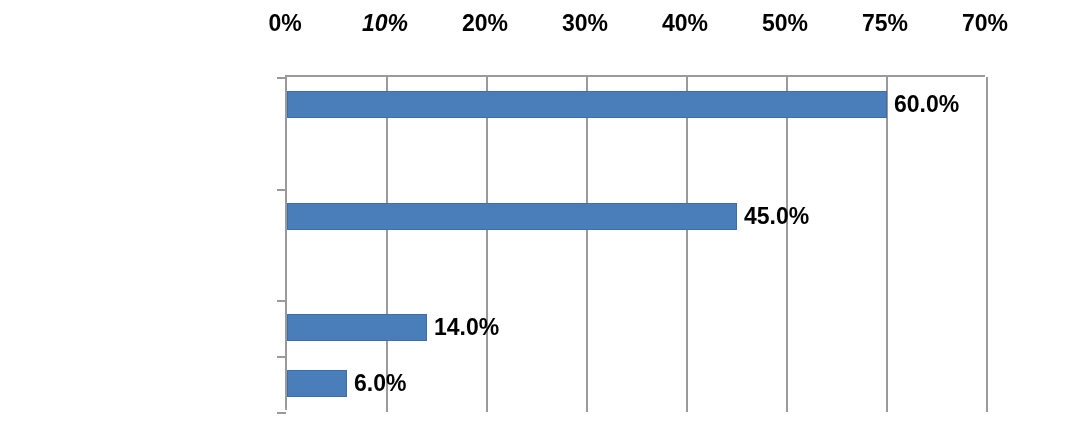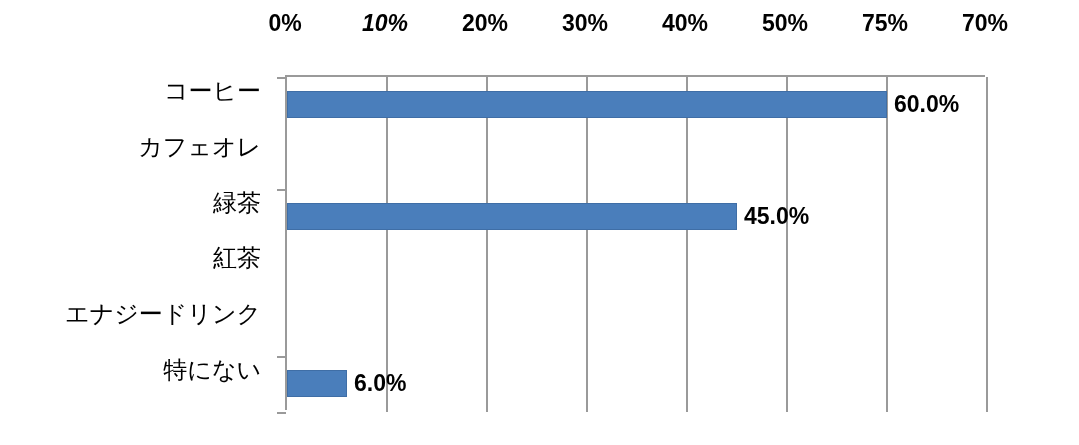--- a/index.html
+++ b/index.html
@@ -130,47 +130,44 @@
       <div class="x-tick-label" style="left: 285px;">0%</div>
       <div class="x-tick-label" style="left: 385px; font-style: italic;">10%</div>
       <div class="x-tick-label" style="left: 485px;">20%</div>
       <div class="x-tick-label" style="left: 585px;">30%</div>
       <div class="x-tick-label" style="left: 685px; text-align: center;">40%</div>
       <div class="x-tick-label" style="left: 785px;">50%</div>
       <div class="x-tick-label" style="left: 885px;">75%</div>
       <div class="x-tick-label" style="left: 985px;">70%</div>
     </div>
 
-  <div id="y-axis-labels">
-      <div class="y-cat-label" style="top: 0px; height: 55.8333px;">コーヒー</div>
-      <div class="y-cat-label" style="top: 55.8333px; height: 55.8333px;">カフェオレ</div>
-      <div class="y-cat-label" style="top: 111.667px; height: 55.8333px;">緑茶</div>
-      <div class="y-cat-label" style="top: 167.5px; height: 55.8333px;">紅茶</div>
-      <div class="y-cat-label" style="top: 223.333px; height: 55.8333px;">エナジードリンク</div>
-      <div class="y-cat-label" style="top: 279.167px; height: 55.8333px;">特にない</div>
-    </div>
 
   <div id="plot-area">
       <div class="gridline" style="left: 99px;"></div>
       <div class="gridline" style="left: 199px;"></div>
       <div class="gridline" style="left: 299px;"></div>
       <div class="gridline" style="left: 399px;"></div>
       <div class="gridline" style="left: 499px;"></div>
       <div class="gridline" style="left: 599px;"></div>
       <div class="gridline" style="left: 699px;"></div>
       <div class="cat-row" style="top: 0px; height: 55.8333px;">
         <div class="row-tick"></div>
         <div class="bar" style="width: 600px;"></div>
         <div class="bar-value" style="left: 607px;">60.0%</div>
       </div>
       <div class="cat-row" style="top: 111.667px; height: 55.8333px; padding-left: 19px;">
         <div class="row-tick"></div>
         <div class="bar" style="width: 450px;"></div>
         <div class="bar-value" style="left: 457px;">45.0%</div>
       </div>
+      <div class="cat-row" style="top: 223.333px; height: 55.8333px;">
+        <div class="row-tick"></div>
+        <div class="bar" style="width: 140px;"></div>
+        <div class="bar-value" style="left: 147px;">14.0%</div>
+      </div>
       <div class="cat-row" style="top: 279.167px; height: 55.8333px;">
         <div class="row-tick"></div>
         <div class="bar" style="width: 60px;"></div>
         <div class="bar-value" style="left: 67px;">6.0%</div>
       </div>
       <div class="row-tick" style="top: 335px;"></div>
     </div>
 
 </div>
 

